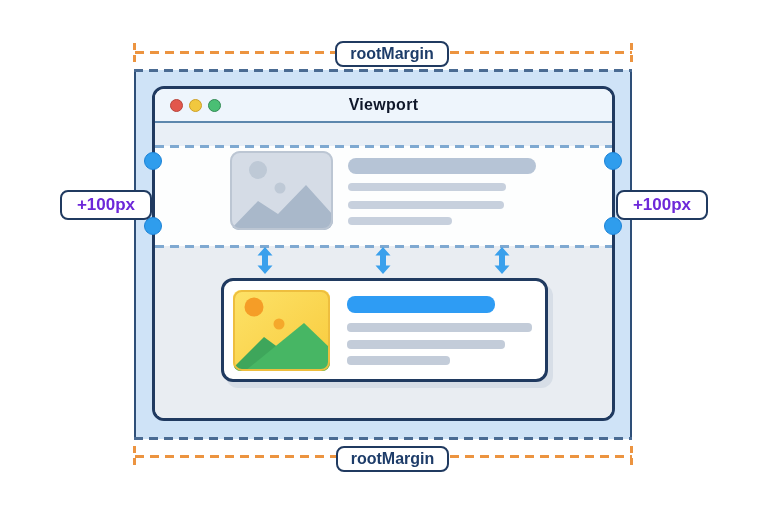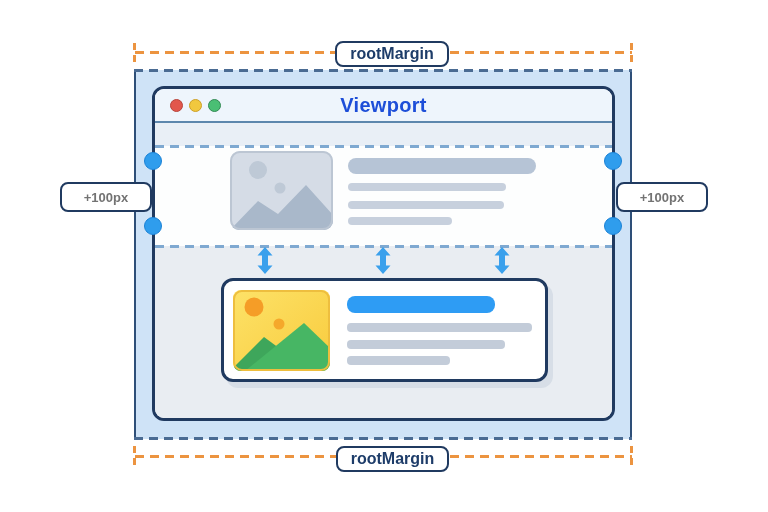--- a/index.html
+++ b/index.html
@@ -23,21 +23,21 @@
     border:3px solid #203a60;border-radius:12px;background:#fdfdfe;
     box-sizing:border-box;overflow:hidden;}
   .titlebar{position:relative;height:32px;background:#eef5fc;
     border-bottom:2px solid #5d87ad;display:flex;align-items:center;}
   .lights{display:flex;gap:6px;padding-left:15px;position:relative;z-index:2;}
   .light{width:13px;height:13px;border-radius:50%;box-sizing:border-box;}
   .light.red{background:#e2574d;border:1.5px solid #b8443b;}
   .light.yellow{background:#f1c83e;border:1.5px solid #cda027;}
   .light.green{background:#4abf74;border:1.5px solid #338a54;}
   .wtitle{position:absolute;left:0;right:0;top:0;height:44px;line-height:32px;
-    text-align:center;font-weight:700;font-size:20px;color:#1d4ed8;letter-spacing:.3px;}
+    text-align:center;font-weight:700;font-size:16px;color:#0f172a;letter-spacing:.3px;}
   .band{position:absolute;left:0;width:100%;}
   .band.strip{top:34px;height:23px;background:#e9eff6;}
   .band.white{top:57px;height:100px;background:#fdfefe;}
   .band.gray{top:157px;bottom:0;background:#e9edf2;}
   .dash{position:absolute;left:0;width:100%;height:2.5px;z-index:2;
     background:repeating-linear-gradient(90deg,#7fa9d1 0 9px,transparent 9px 15px);}
   
   .c1img{position:absolute;left:75px;top:62px;z-index:1;}
   .sk{position:absolute;border-radius:4px;z-index:1;}
   .sk.head1{left:193px;top:69px;width:188px;height:16px;border-radius:8px;background:#b6c4d6;}
@@ -53,21 +53,21 @@
   .sk2.head2{left:123px;top:15px;width:148px;height:17px;border-radius:8px;background:#2e9cf4;}
   .sk2.c2l{left:123px;height:9px;background:#c3ccd9;}
   
   .dot{position:absolute;width:18px;height:18px;border-radius:50%;
     background:#2f9ded;border:1.5px solid #1b82d6;box-sizing:border-box;z-index:6;}
   
   .badge{position:absolute;background:#ffffff;border:2.5px solid #203a60;border-radius:8px;
     display:flex;align-items:center;justify-content:center;
     font-weight:700;box-sizing:border-box;z-index:7;}
   .badge.navy{color:#1d3c69;font-size:16px;margin-left:8px;}
-  .badge.orange{color:#737373;font-size:13px;}
+  .badge.orange{color:#6d28d9;font-size:17px;margin-top:8px;}
 </style>
 </head>
 <body>
 
 <div class="stage">
 
   <div class="o-line" style="left:135px;top:51px;width:497px;"></div>
   <div class="o-tick" style="left:133px;top:43px;"></div>
   <div class="o-tick" style="left:630px;top:43px;"></div>
 

